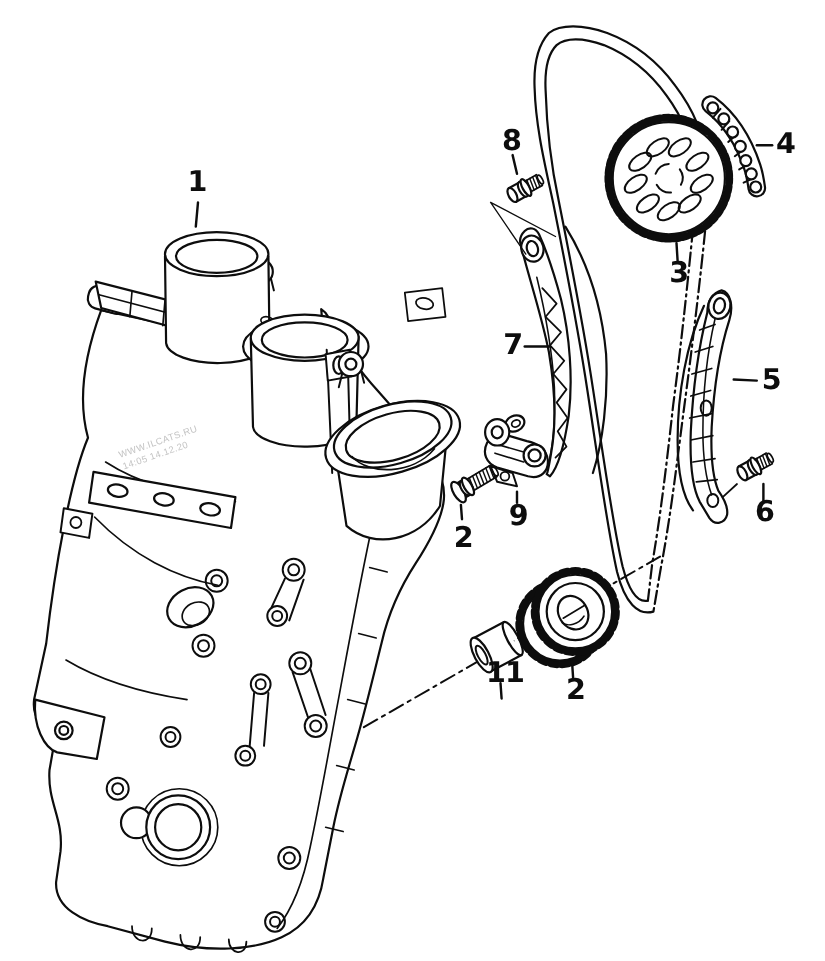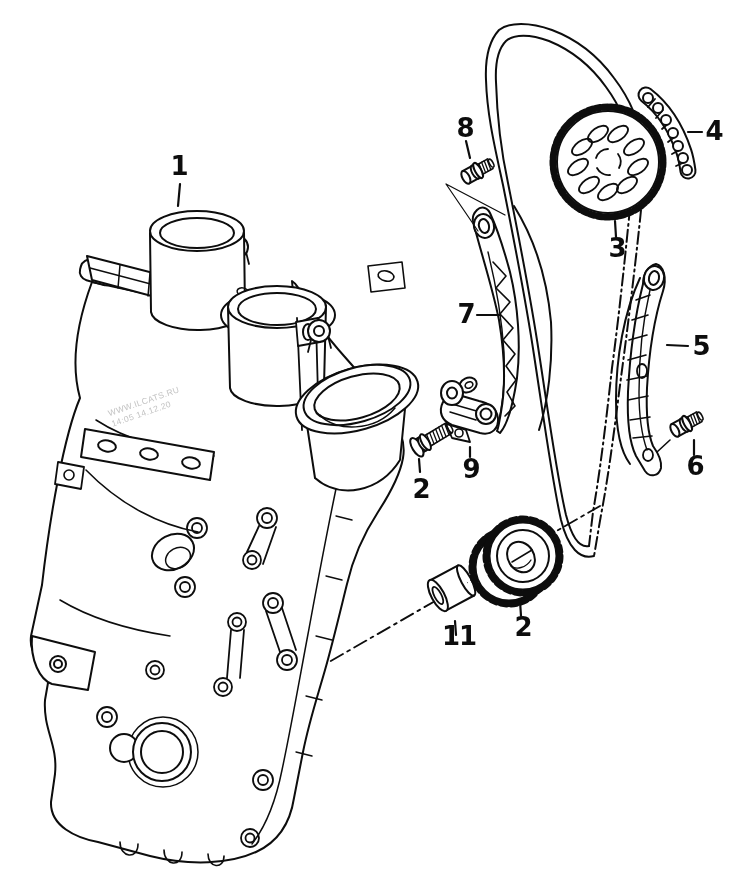--- a/index.html
+++ b/index.html
@@ -289,15 +289,15 @@
 <div class="callout" style="left:179px;top:166px">1</div>
 <div class="callout" style="left:523px;top:627px">2</div>
 <div class="callout" style="left:617px;top:248px">3</div>
 <div class="callout" style="left:714px;top:131px">4</div>
 <div class="callout" style="left:701px;top:346px">5</div>
 <div class="callout" style="left:695px;top:466px">6</div>
 <div class="callout" style="left:466px;top:314px">7</div>
 <div class="callout" style="left:465px;top:128px">8</div>
 <div class="callout" style="left:471px;top:469px">9</div>
 <div class="callout" style="left:421px;top:489px">2</div>
-<div class="callout" style="left:459px;top:636px">11</div>
+<div class="callout" style="left:459px;top:612px">11</div>
 
 </div>
 
 </body></html>

